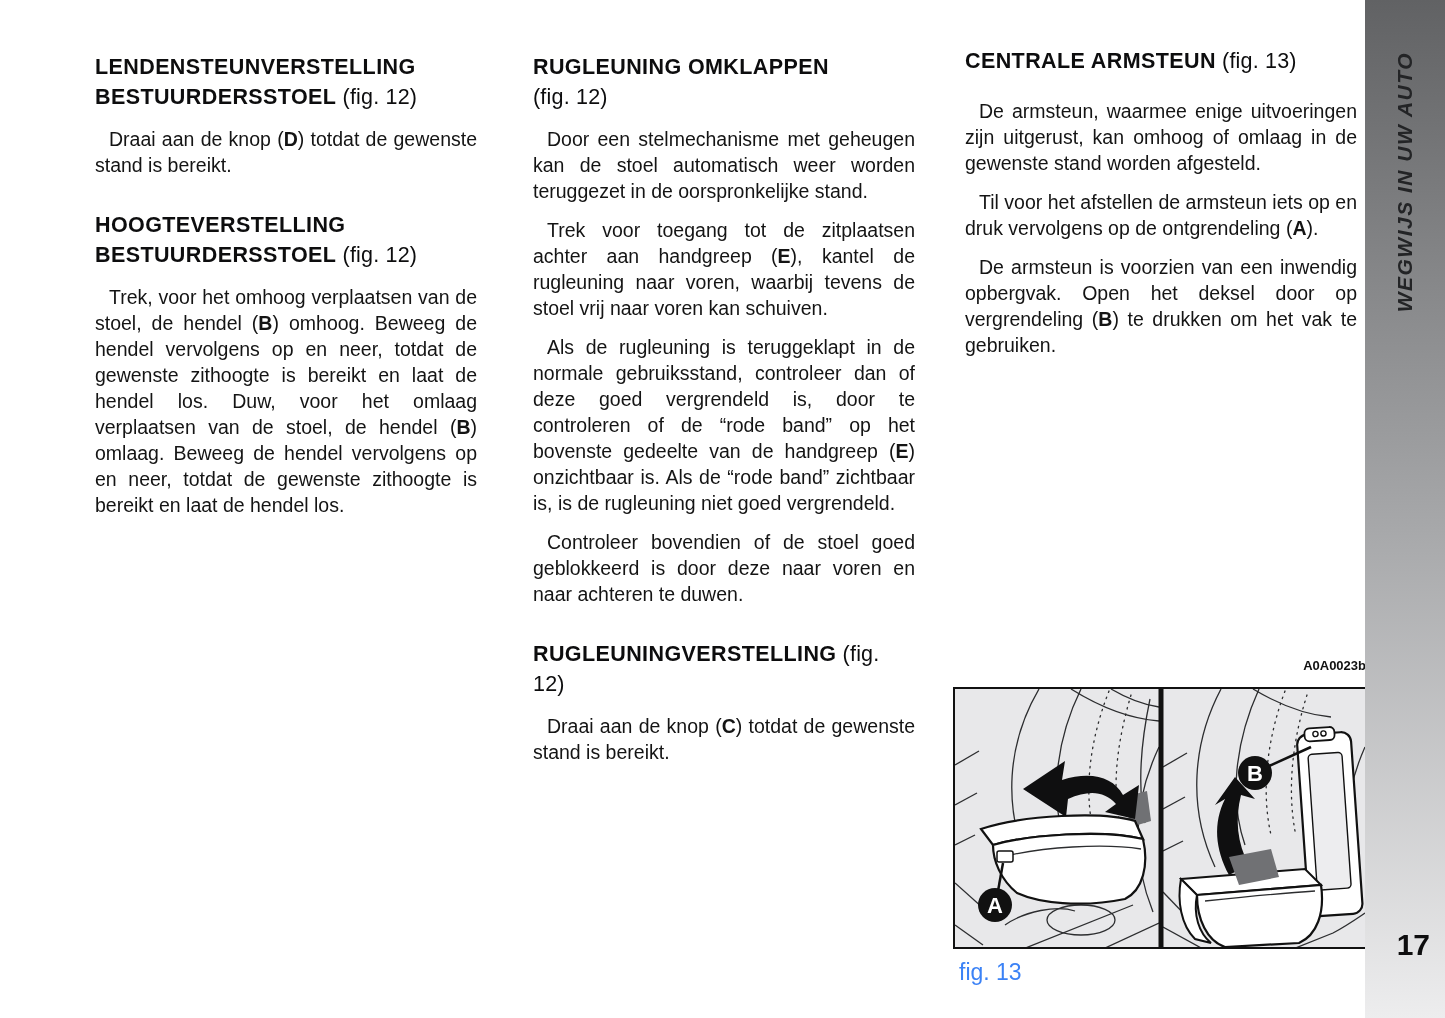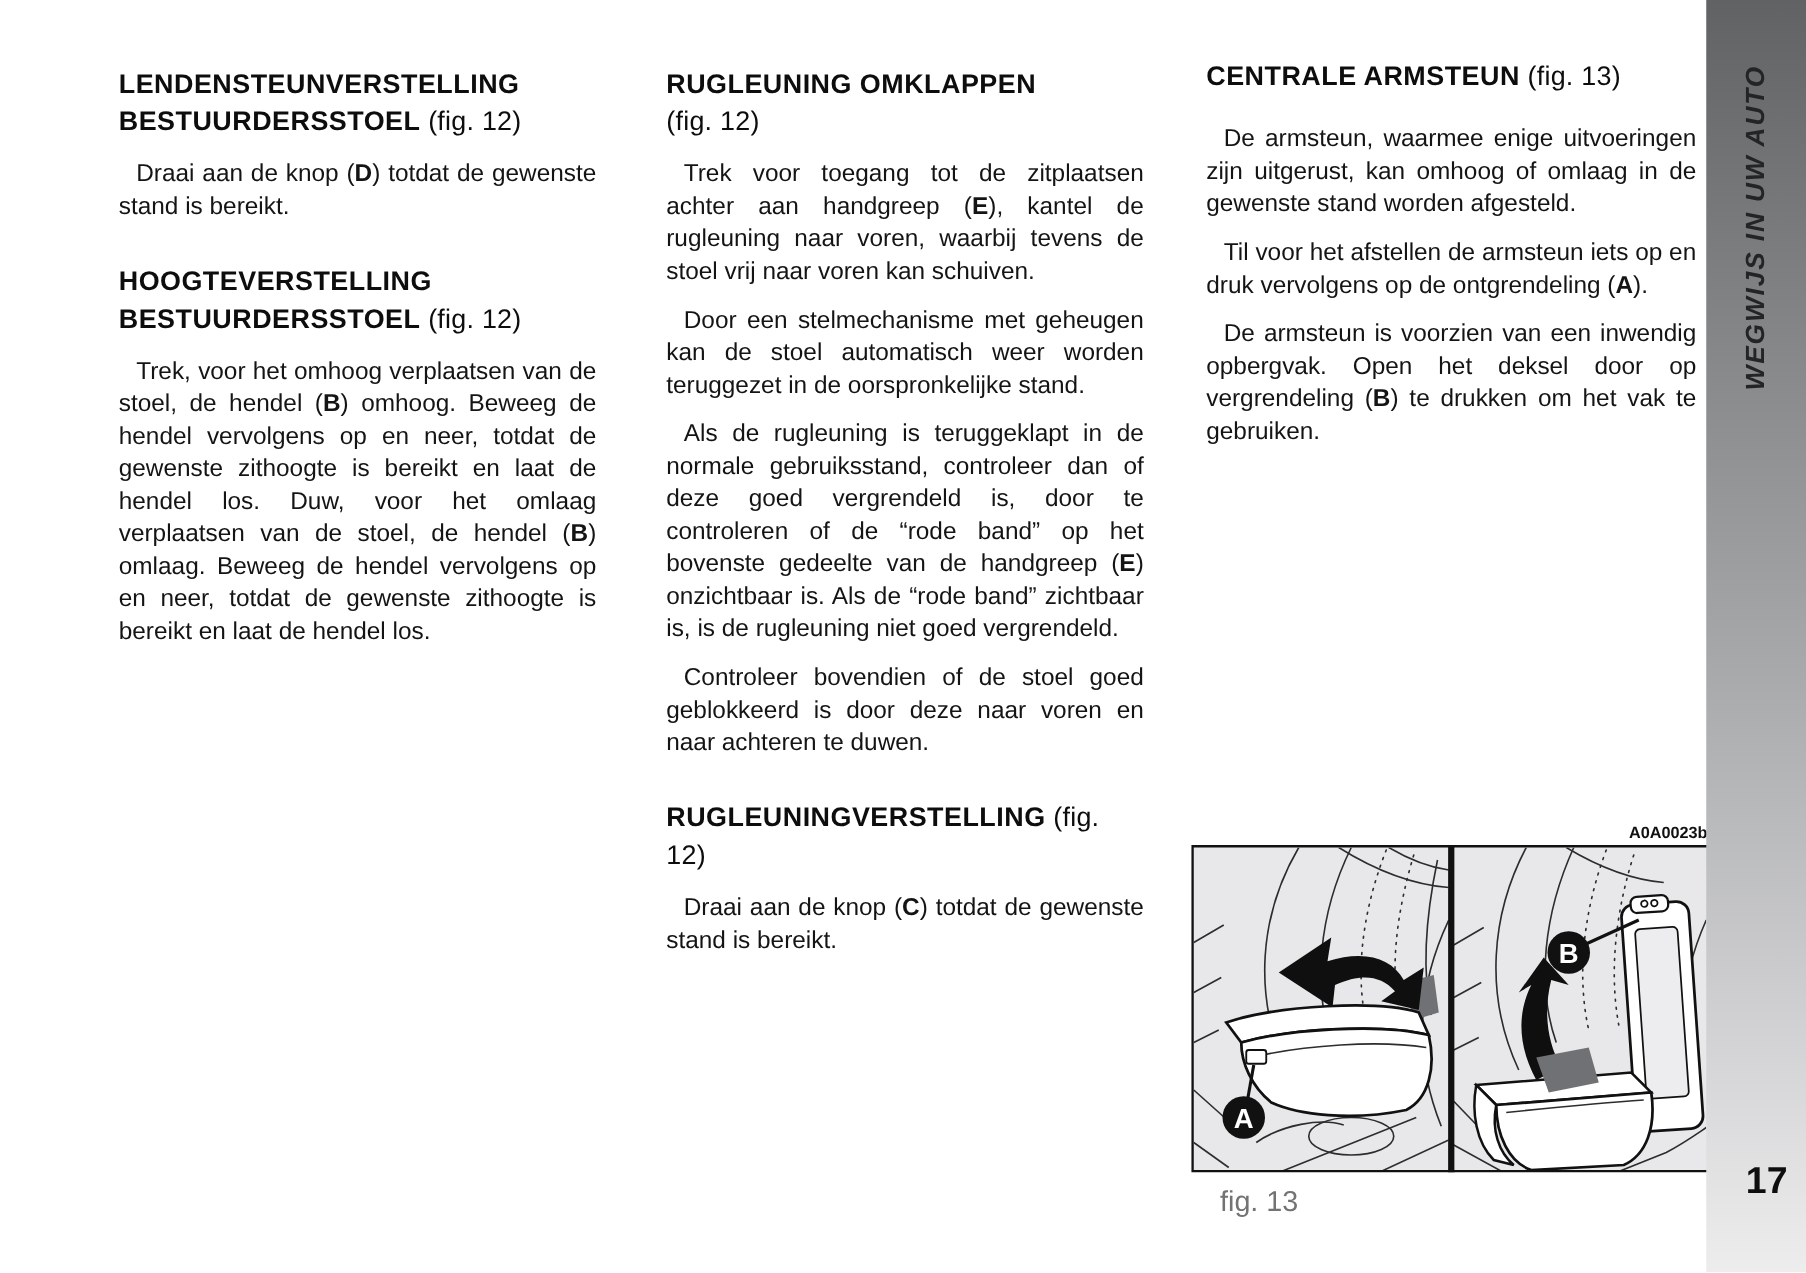--- a/index.html
+++ b/index.html
@@ -18,23 +18,23 @@
   .heading b{font-weight:700; letter-spacing:0.4px;}
   .mt{margin-top:32px;}
   .col3 .heading{margin-bottom:22px;}
   p.body{
     font-size:19.5px; line-height:26px; margin:0 0 13px;
     text-align:justify; text-indent:14px; color:#141414;
   }
   p.body b{font-weight:700;}
   
   .figure{position:absolute; left:953px; top:658px; width:415px; margin:0;}
-  .figure-code{font-size:13px; font-weight:700; text-align:right; margin:0 2px 3px 0; color:#111;}
+  .figure-code{font-size:13px; font-weight:700; text-align:right; margin:0 2px 14px 0; color:#111;}
   .figure svg{display:block;}
-  .figure-caption{font-size:23px; margin:10px 0 0 23px; color:#737373;}
+  .figure-caption{font-size:23px; margin:10px 0 0 6px; color:#3b82f6;}
   
   .sidebar{
     position:absolute; left:1365px; top:0; width:80px; height:1018px;
     background:linear-gradient(180deg,#616264 0%, #a7a8aa 52%, #ededee 100%);
   }
   .sidebar-title{
     position:absolute; top:52px; left:50%;
     transform:translateX(-50%) rotate(180deg);
     writing-mode:vertical-rl; white-space:nowrap;
     font-weight:700; font-style:italic; font-size:21px; letter-spacing:1.5px; color:#232426;
@@ -55,22 +55,22 @@
     <p class="body"><span>Draai aan de knop (</span><b>D</b><span>) totdat de gewenste stand is bereikt.</span></p>
 
     <h2 class="heading mt"><b>HOOGTEVERSTELLING
 BESTUURDERSSTOEL</b><span> (fig. 12)</span></h2>
     <p class="body"><span>Trek, voor het omhoog verplaatsen van de stoel, de hendel (</span><b>B</b><span>) omhoog. Beweeg de hendel vervolgens op en neer, totdat de gewenste zithoogte is bereikt en laat de hendel los. Duw, voor het omlaag verplaatsen van de stoel, de hendel (</span><b>B</b><span>) omlaag. Beweeg de hendel vervolgens op en neer, totdat de gewenste zithoogte is bereikt en laat de hendel los.</span></p>
   </section>
 
   <section class="col col2">
     <h2 class="heading"><b>RUGLEUNING OMKLAPPEN</b><span>
 (fig. 12)</span></h2>
+    <p class="body"><span>Door een stelmechanisme met geheugen kan de stoel automatisch weer worden teruggezet in de oorspronkelijke stand.</span></p>
     <p class="body"><span>Trek voor toegang tot de zitplaatsen achter aan handgreep (</span><b>E</b><span>), kantel de rugleuning naar voren, waarbij tevens de stoel vrij naar voren kan schuiven.</span></p>
-    <p class="body"><span>Door een stelmechanisme met geheugen kan de stoel automatisch weer worden teruggezet in de oorspronkelijke stand.</span></p>
     <p class="body"><span>Als de rugleuning is teruggeklapt in de normale gebruiksstand, controleer dan of deze goed vergrendeld is, door te controleren of de “rode band” op het bovenste gedeelte van de handgreep (</span><b>E</b><span>) onzichtbaar is. Als de “rode band” zichtbaar is, is de rugleuning niet goed vergrendeld.</span></p>
     <p class="body"><span>Controleer bovendien of de stoel goed geblokkeerd is door deze naar voren en naar achteren te duwen.</span></p>
 
     <h2 class="heading mt"><b>RUGLEUNINGVERSTELLING</b><span> (fig.
 12)</span></h2>
     <p class="body"><span>Draai aan de knop (</span><b>C</b><span>) totdat de gewenste stand is bereikt.</span></p>
   </section>
 
   <section class="col col3">
     <h2 class="heading"><b>CENTRALE ARMSTEUN</b><span> (fig. 13)</span></h2>

